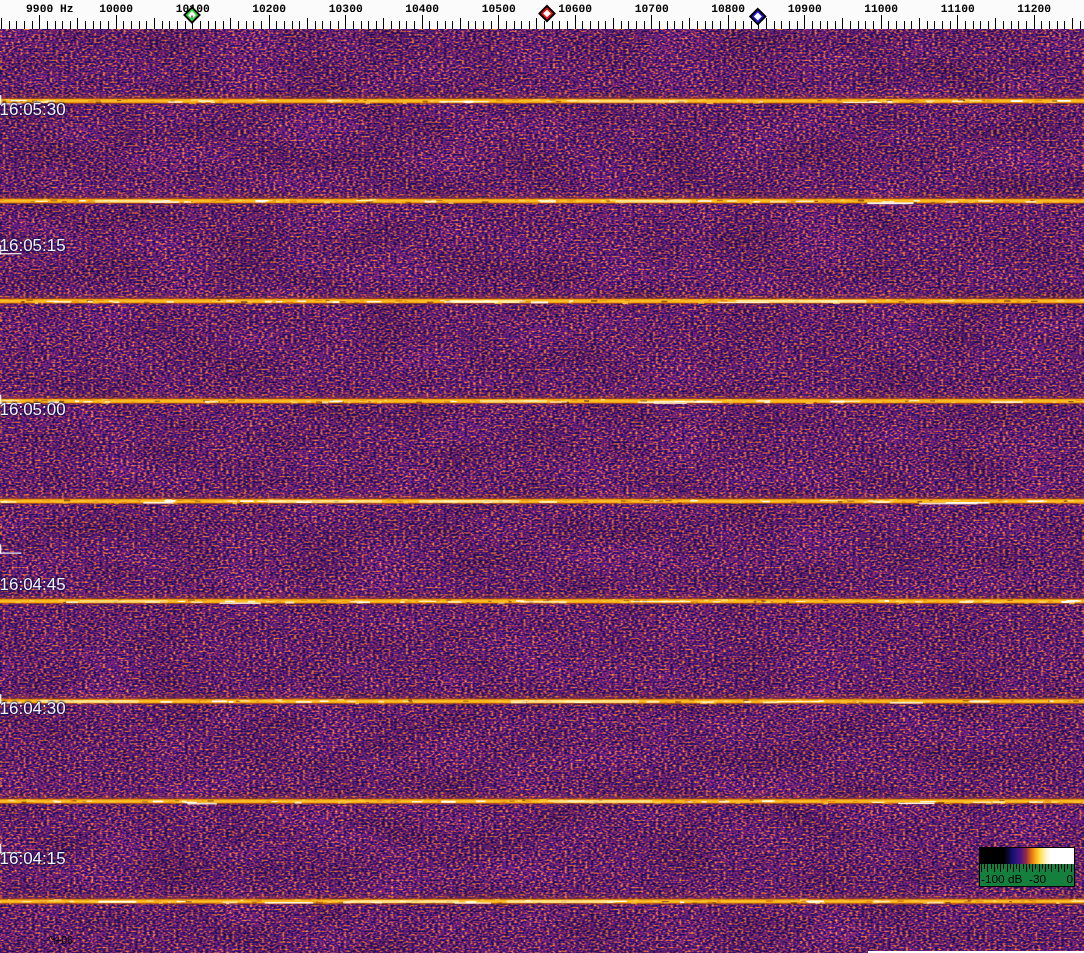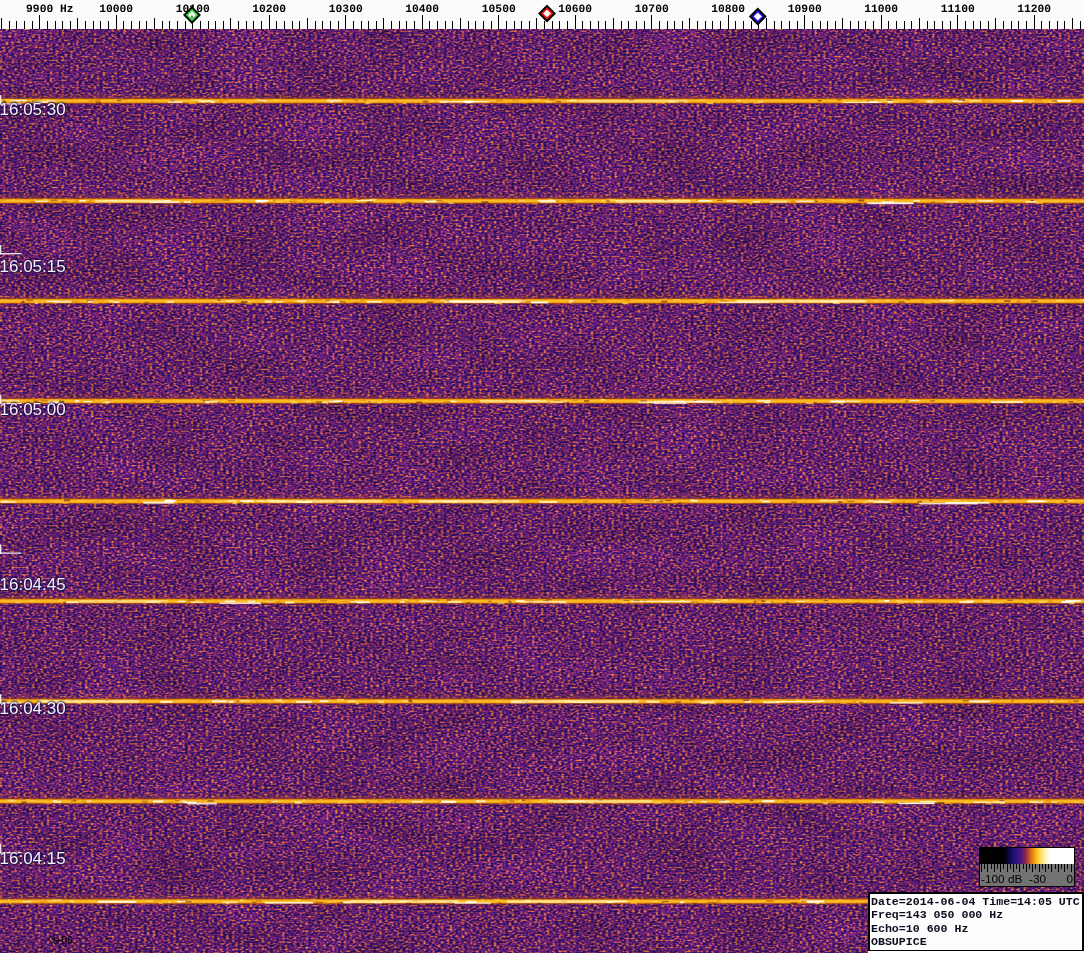--- a/index.html
+++ b/index.html
@@ -1,18 +1,18 @@
 <!DOCTYPE html>
 <html><head><meta charset="utf-8"><style>
 html,body{margin:0;padding:0;width:1084px;height:953px;overflow:hidden;background:#fff}
 #wrap{position:relative;width:1084px;height:953px;font-family:"Liberation Sans",sans-serif;-webkit-font-smoothing:antialiased}
 .tl{position:absolute;left:-0.5px;color:#f4f2fa;opacity:0.999;font-size:17px;line-height:12px;text-shadow:0 1px 2px rgba(15,8,70,.85),0 -1px 2px rgba(15,8,70,.85),1px 0 2px rgba(15,8,70,.85)}
 #status{position:absolute;opacity:0.999;left:52.8px;top:912.8px;color:#f2f0f6;font-size:10.85px;line-height:11px;white-space:nowrap}
 #caret{position:absolute;opacity:0.999;left:48.3px;top:934.8px;color:#000000;font-size:10px;line-height:11px}
-#legend{position:absolute;left:979px;top:847px;width:94px;height:38px;background:#737373;border:1px solid #000;overflow:hidden}
+#legend{position:absolute;left:979px;top:847px;width:94px;height:38px;background:#15803d;border:1px solid #000;overflow:hidden}
 #lgrad{width:94px;height:16px;background:linear-gradient(90deg,#000 0%,#000 26%,#191075 35%,#4a1580 43%,#93284a 49%,#d96a14 54%,#f7ae16 59%,#ffd83c 63%,#fff2b4 69%,#fff 75%,#fff 100%)}
 #llab{position:relative;font-size:11.8px;color:#000;line-height:11px;padding-left:1px;padding-top:1.2px;opacity:0.999}
 #info{position:absolute;left:868px;top:892px;width:211px;height:55px;background:#fdfdfd;border:2px solid #000;font-family:"Liberation Mono",monospace;font-weight:bold;font-size:11.6px;line-height:13.4px;color:#0c0c1e;padding-left:1px;padding-top:1px;white-space:nowrap;overflow:hidden;opacity:0.999}
 </style></head><body>
 <div id="wrap">
 <svg width="1084" height="924" style="position:absolute;left:0;top:29px">
 <defs>
 <filter id="nz" x="0" y="0" width="100%" height="100%" color-interpolation-filters="sRGB">
 <feTurbulence type="fractalNoise" baseFrequency="0.34 0.55" numOctaves="1" seed="17"></feTurbulence>
 <feColorMatrix type="matrix" values="1 0 0 0 0  1 0 0 0 0  1 0 0 0 0  0 0 0 0 1"></feColorMatrix>
@@ -1663,21 +1663,21 @@
       </g>
 <polygon points="192,7.4 199.6,15 192,22.6 184.4,15" fill="#30dc34" stroke="#000" stroke-width="1.9"></polygon>
       <polygon points="192,11.1 195.9,15 192,18.9 188.1,15" fill="#fff"></polygon>
       <line x1="192" y1="15.5" x2="192" y2="18.5" stroke="#222" stroke-width="1.2"></line>
       <polygon points="547,5.9 554.6,13.5 547,21.1 539.4,13.5" fill="#ea1212" stroke="#000" stroke-width="1.9"></polygon>
       <polygon points="547,9.7 550.8,13.5 547,17.3 543.2,13.5" fill="#fff"></polygon>
       <polygon points="757.8,8.9 765.4,16.5 757.8,24.1 750.1999999999999,16.5" fill="#2214dc" stroke="#000" stroke-width="1.9"></polygon>
       <polygon points="757.8,12.5 761.8,16.5 757.8,20.5 753.8,16.5" fill="#fff"></polygon>
 </svg>
 <div class="tl" style="top:104.0px">16:05:30</div>
-    <div class="tl" style="top:261px">16:05:15</div>
+    <div class="tl" style="top:240px">16:05:15</div>
     <div class="tl" style="top:403.5px">16:05:00</div>
     <div class="tl" style="top:579px">16:04:45</div>
     <div class="tl" style="top:703.0px">16:04:30</div>
     <div class="tl" style="top:852.8px">16:04:15</div>
 <div id="caret">^t+06</div>
 <div id="legend">
 <div id="lgrad"></div>
 <svg width="94" height="9" style="display:block">
         <g shape-rendering="crispEdges">
           <line x1="1.5" y1="0" x2="1.5" y2="8" stroke="#000" stroke-width="1"></line>
@@ -1707,14 +1707,13 @@
           <line x1="78.3" y1="0" x2="78.3" y2="8" stroke="#000" stroke-width="1"></line>
           <line x1="81.5" y1="0" x2="81.5" y2="4.6" stroke="#000" stroke-width="1"></line>
           <line x1="84.7" y1="0" x2="84.7" y2="8" stroke="#000" stroke-width="1"></line>
           <line x1="87.9" y1="0" x2="87.9" y2="4.6" stroke="#000" stroke-width="1"></line>
           <line x1="91.1" y1="0" x2="91.1" y2="8" stroke="#000" stroke-width="1"></line>
           <line x1="94.3" y1="0" x2="94.3" y2="4.6" stroke="#000" stroke-width="1"></line>
         </g>
       </svg>
 <div id="llab"><span>-100 dB</span><span style="position:absolute;left:49px">-30</span><span style="position:absolute;right:1px">0</span></div>
 </div>
-<div id="info">Date=2014-06-04 Time=14:05 UTC<br>Freq=143 050 000 Hz<br>Echo=10 600 Hz<br>OBSUPICE</div>
 <div style="position:absolute;left:868px;top:951px;width:216px;height:2px;background:#fff"></div>
 </div>
 </body></html>

